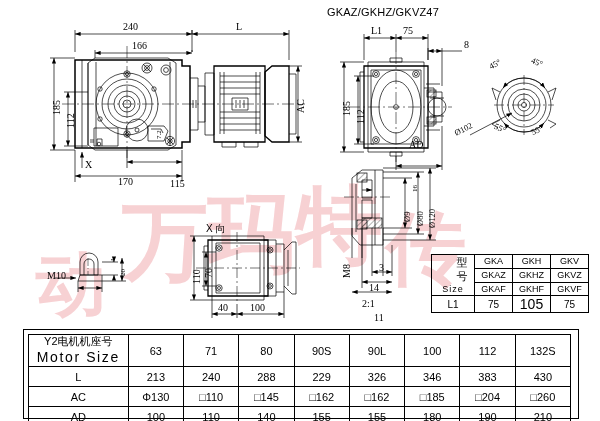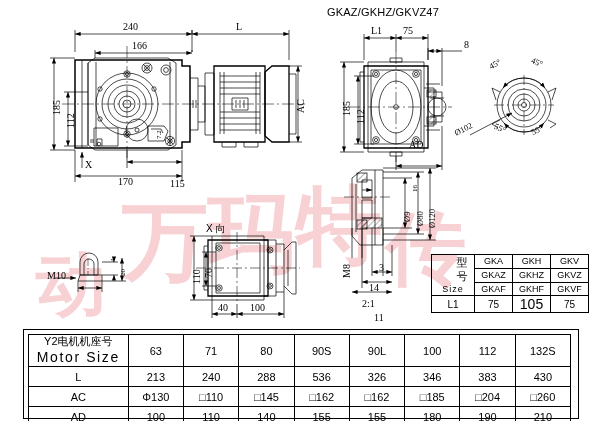--- a/index.html
+++ b/index.html
@@ -397,21 +397,21 @@
       <td class="cell">90L</td>
       <td class="cell">100</td>
       <td class="cell">112</td>
       <td class="cell">132S</td>
     </tr>
     <tr>
       <td class="rowhdr">L</td>
       <td>213</td>
       <td>240</td>
       <td>288</td>
-      <td>536</td>
+      <td>229</td>
       <td>326</td>
       <td>346</td>
       <td>383</td>
       <td>430</td>
     </tr>
     <tr>
       <td class="rowhdr">AC</td>
       <td>Φ130</td>
       <td>□110</td>
       <td>□145</td>

